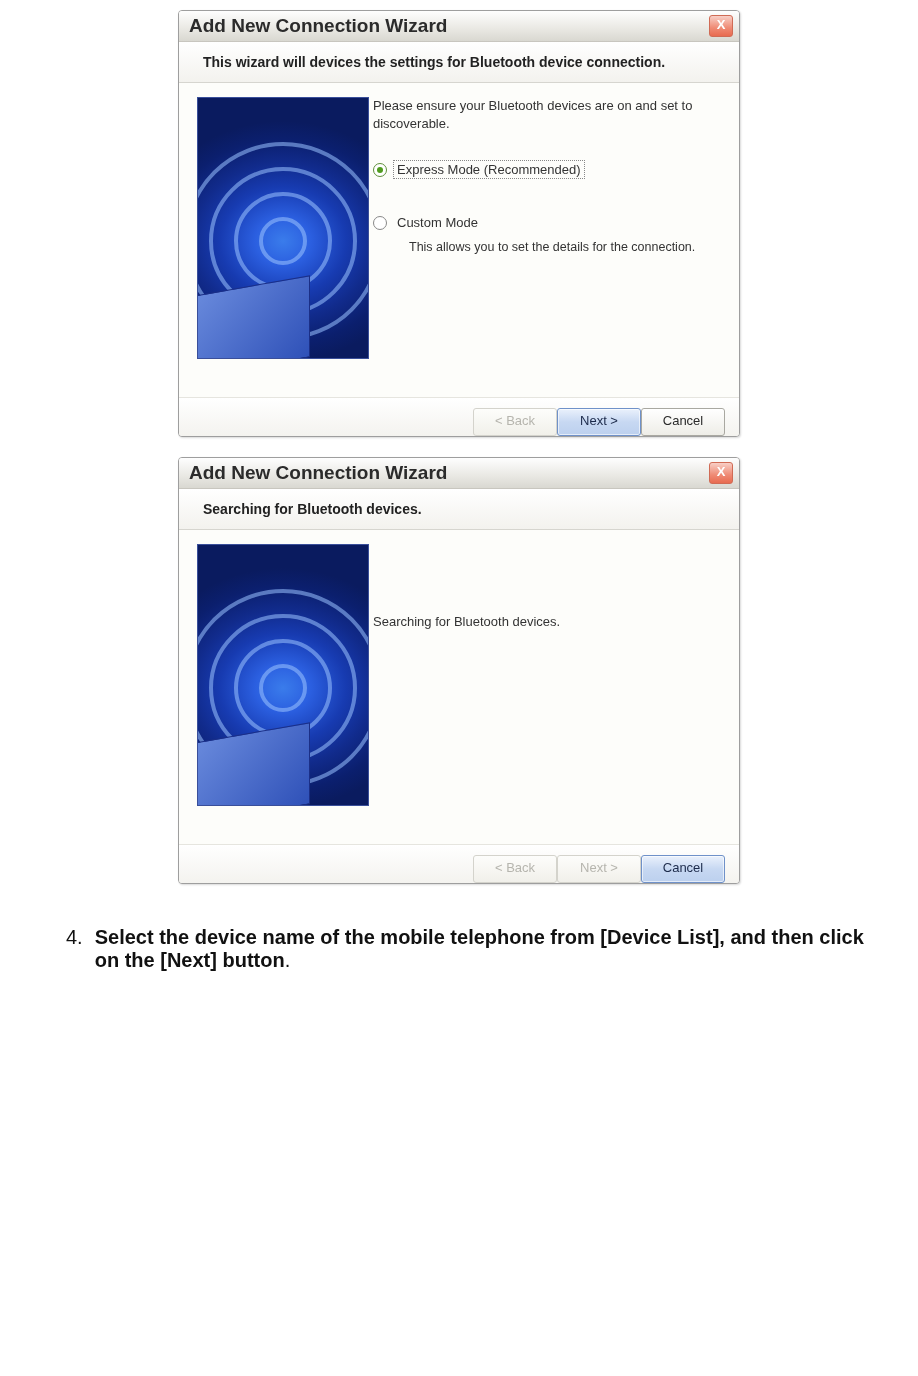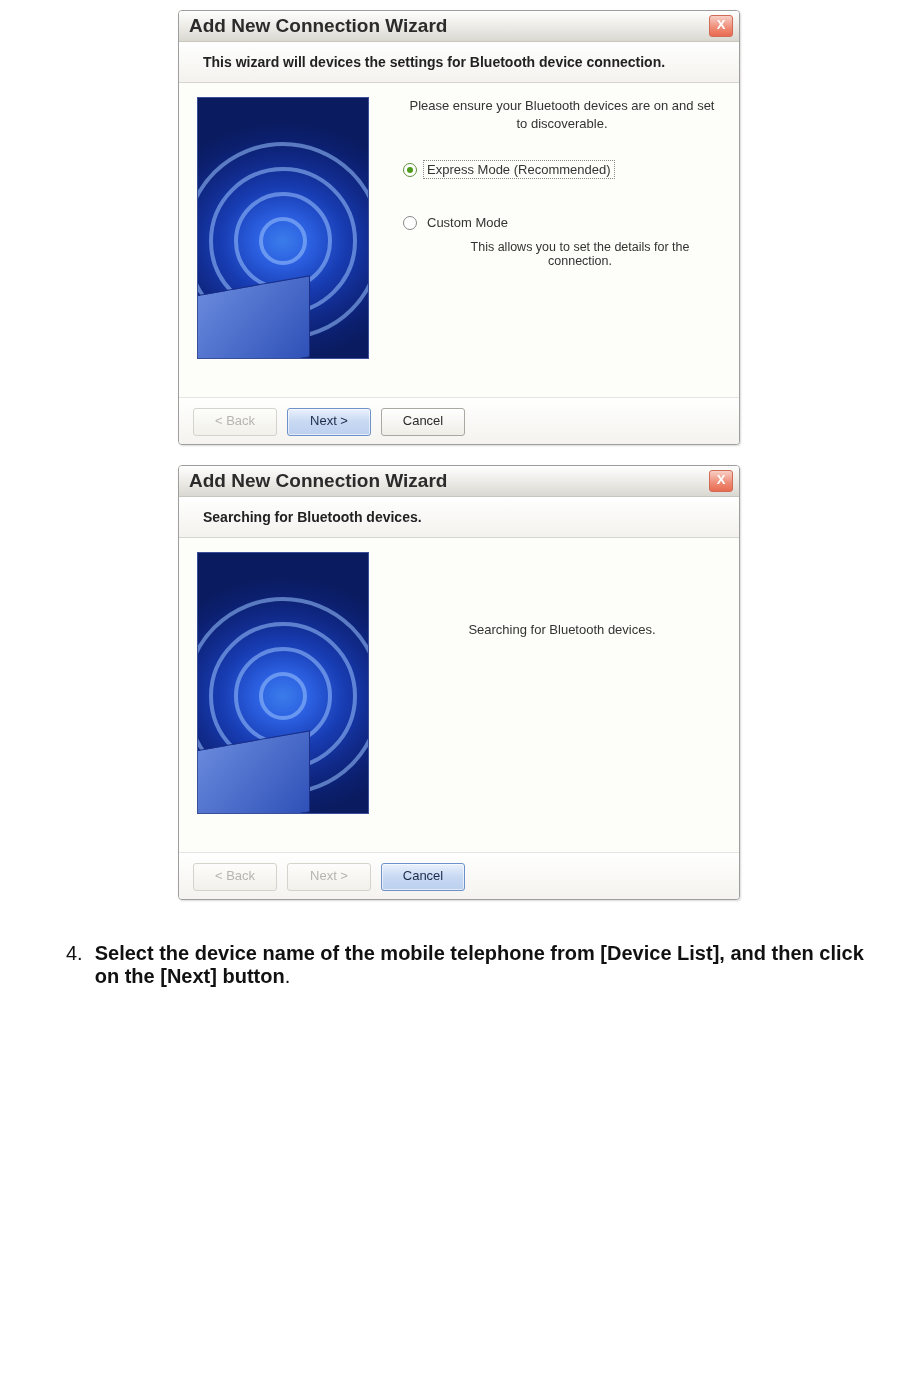--- a/index.html
+++ b/index.html
@@ -85,24 +85,23 @@
   .side-image .r4 { width: 190px; height: 190px; }
   .laptop-shape {
     position: absolute;
     left: -10px; bottom: -10px; width: 120px; height:80px;
     background: linear-gradient(135deg,#6a8bdd,#2f51b8);
     border: 1px solid #1b2f87;
     transform: skewY(-10deg);
   }
   .content-area {
     flex: 1;
-    padding-left: 34px;
+    padding-left: 4px;
     font-size: 13px;
     color: #333;
-    text-align: center;
   }
   .instr {
     margin-bottom: 28px;
     line-height: 1.35;
   }
   .radio-row {
     display: flex;
     align-items: center;
     gap: 6px;
     margin-bottom: 8px;
@@ -132,23 +131,22 @@
     font-size: 12.5px;
     color: #333;
     margin: 2px 0 22px 36px;
   }
   .searching-msg {
     margin-top: 70px;
     font-size: 13px;
   }
   .footer {
     display: flex;
-    justify-content: flex-start;
-    gap: 10px;
-    padding: 10px 14px 8px 14px;
+    justify-content: flex-end;
+    padding: 10px 14px 0 14px;
     border-top: 1px solid #e6e5df;
     background: linear-gradient(#ffffff,#f4f3ef);
   }
   .btn {
     min-width: 82px;
     height: 26px;
     font-size: 13px;
     border-radius: 3px;
     text-align: center;
     line-height: 24px;

